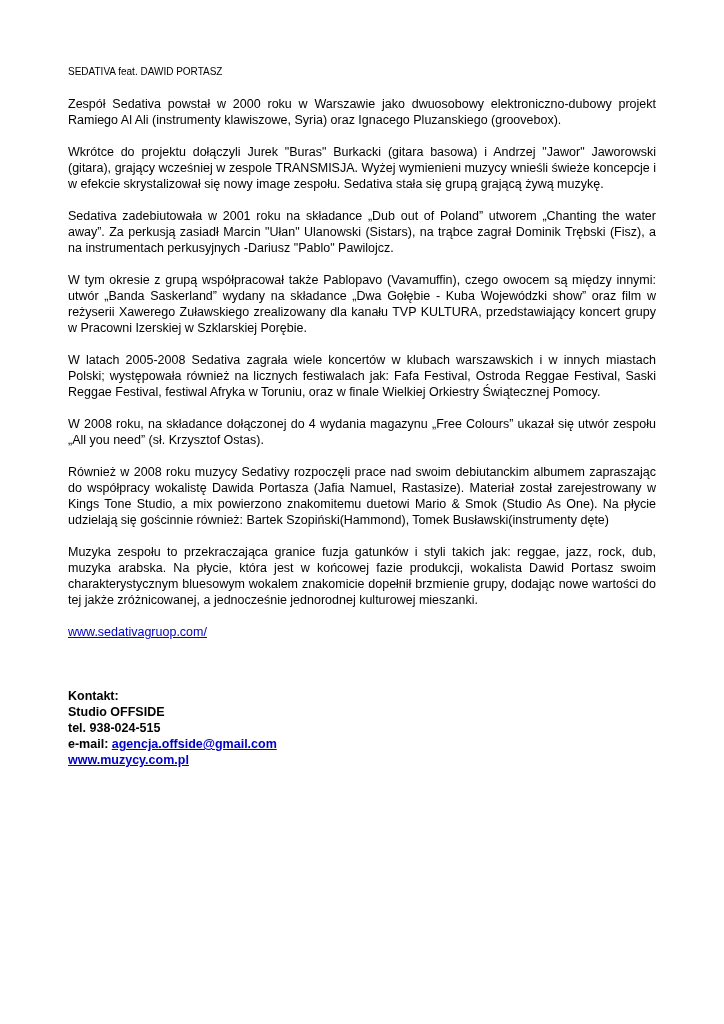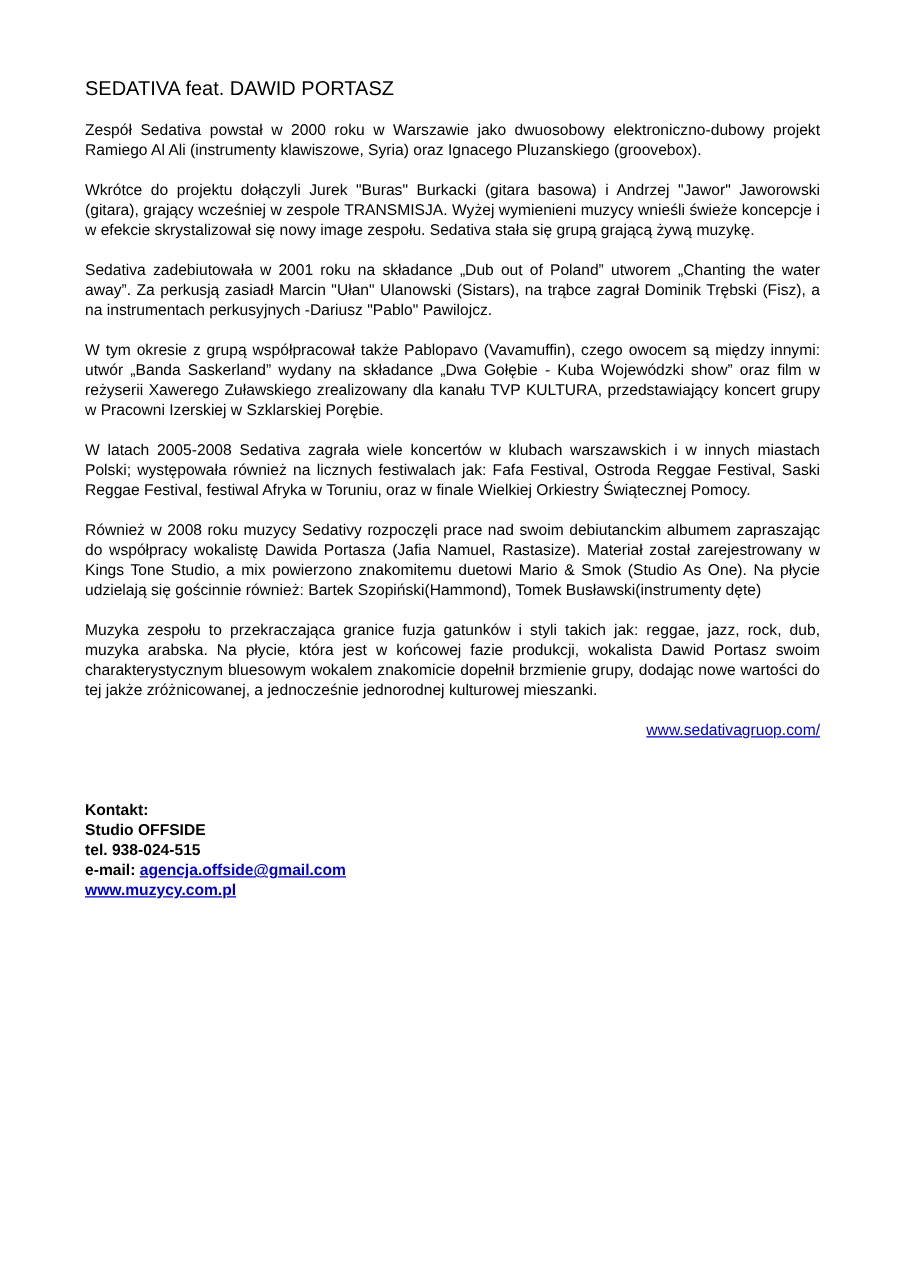--- a/index.html
+++ b/index.html
@@ -13,31 +13,31 @@
     box-sizing: border-box;
     padding: 64px 68px 40px 68px;
     background: #ffffff;
     color: #000000;
     font-family: "Liberation Sans", "DejaVu Sans", sans-serif;
     font-size: 12.5px;
     line-height: 16px;
     overflow: hidden;
   }
   .title {
-    font-size: 16px;
+    font-size: 10px;
     font-weight: normal;
     margin: 0 0 16px 0;
   }
   .para {
     margin: 0 0 16px 0;
     text-align: justify;
   }
   .link-para {
     margin: 0 0 31px 0;
-    text-align: right;
+    text-align: left;
   }
   a.link {
     color: #0000cc;
     text-decoration: underline;
     cursor: pointer;
   }
   .contact {
     margin-top: 48px;
   }
   .contact-line {
@@ -51,20 +51,21 @@
 
 <div class="page">
 
   <h1 class="title">SEDATIVA feat. DAWID PORTASZ</h1>
 
   <p class="para">Zespół Sedativa powstał w 2000 roku w Warszawie jako dwuosobowy elektroniczno-dubowy projekt Ramiego Al Ali (instrumenty klawiszowe, Syria) oraz Ignacego Pluzanskiego (groovebox).</p>
   <p class="para">Wkrótce do projektu dołączyli Jurek "Buras" Burkacki (gitara basowa) i Andrzej "Jawor" Jaworowski (gitara), grający wcześniej w zespole TRANSMISJA. Wyżej wymienieni muzycy wnieśli świeże koncepcje i w efekcie skrystalizował się nowy image zespołu. Sedativa stała się grupą grającą żywą muzykę.</p>
   <p class="para">Sedativa zadebiutowała w 2001 roku na składance „Dub out of Poland” utworem „Chanting the water away”. Za perkusją zasiadł Marcin "Ułan" Ulanowski (Sistars), na trąbce zagrał Dominik Trębski (Fisz), a na instrumentach perkusyjnych -Dariusz "Pablo" Pawilojcz.</p>
   <p class="para">W tym okresie z grupą współpracował także Pablopavo (Vavamuffin), czego owocem są między innymi: utwór „Banda Saskerland” wydany na składance „Dwa Gołębie - Kuba Wojewódzki show” oraz film w reżyserii Xawerego Zuławskiego zrealizowany dla kanału TVP KULTURA, przedstawiający koncert grupy w Pracowni Izerskiej w Szklarskiej Porębie.</p>
   <p class="para">W latach 2005-2008 Sedativa zagrała wiele koncertów w klubach warszawskich i w innych miastach Polski; występowała również na licznych festiwalach jak: Fafa Festival, Ostroda Reggae Festival, Saski Reggae Festival, festiwal Afryka w Toruniu, oraz w finale Wielkiej Orkiestry Świątecznej Pomocy.</p>
+  <p class="para">W 2008 roku, na składance dołączonej do 4 wydania magazynu „Free Colours” ukazał się utwór zespołu „All you need” (sł. Krzysztof Ostas).</p>
   <p class="para">Również w 2008 roku muzycy Sedativy rozpoczęli prace nad swoim debiutanckim albumem zapraszając do współpracy wokalistę Dawida Portasza (Jafia Namuel, Rastasize). Materiał został zarejestrowany w Kings Tone Studio, a mix powierzono znakomitemu duetowi Mario &amp; Smok (Studio As One). Na płycie udzielają się gościnnie również: Bartek Szopiński(Hammond), Tomek Busławski(instrumenty dęte)</p>
   <p class="para">Muzyka zespołu to przekraczająca granice fuzja gatunków i styli takich jak: reggae, jazz, rock, dub, muzyka arabska. Na płycie, która jest w końcowej fazie produkcji, wokalista Dawid Portasz swoim charakterystycznym bluesowym wokalem znakomicie dopełnił brzmienie grupy, dodając nowe wartości do tej jakże zróżnicowanej, a jednocześnie jednorodnej kulturowej mieszanki.</p>
 
   <p class="link-para">
     <a class="link" href="#">www.sedativagruop.com/</a>
   </p>
 
   <div class="contact">
     <p class="contact-line">Kontakt:</p>
     <p class="contact-line">Studio OFFSIDE</p>

